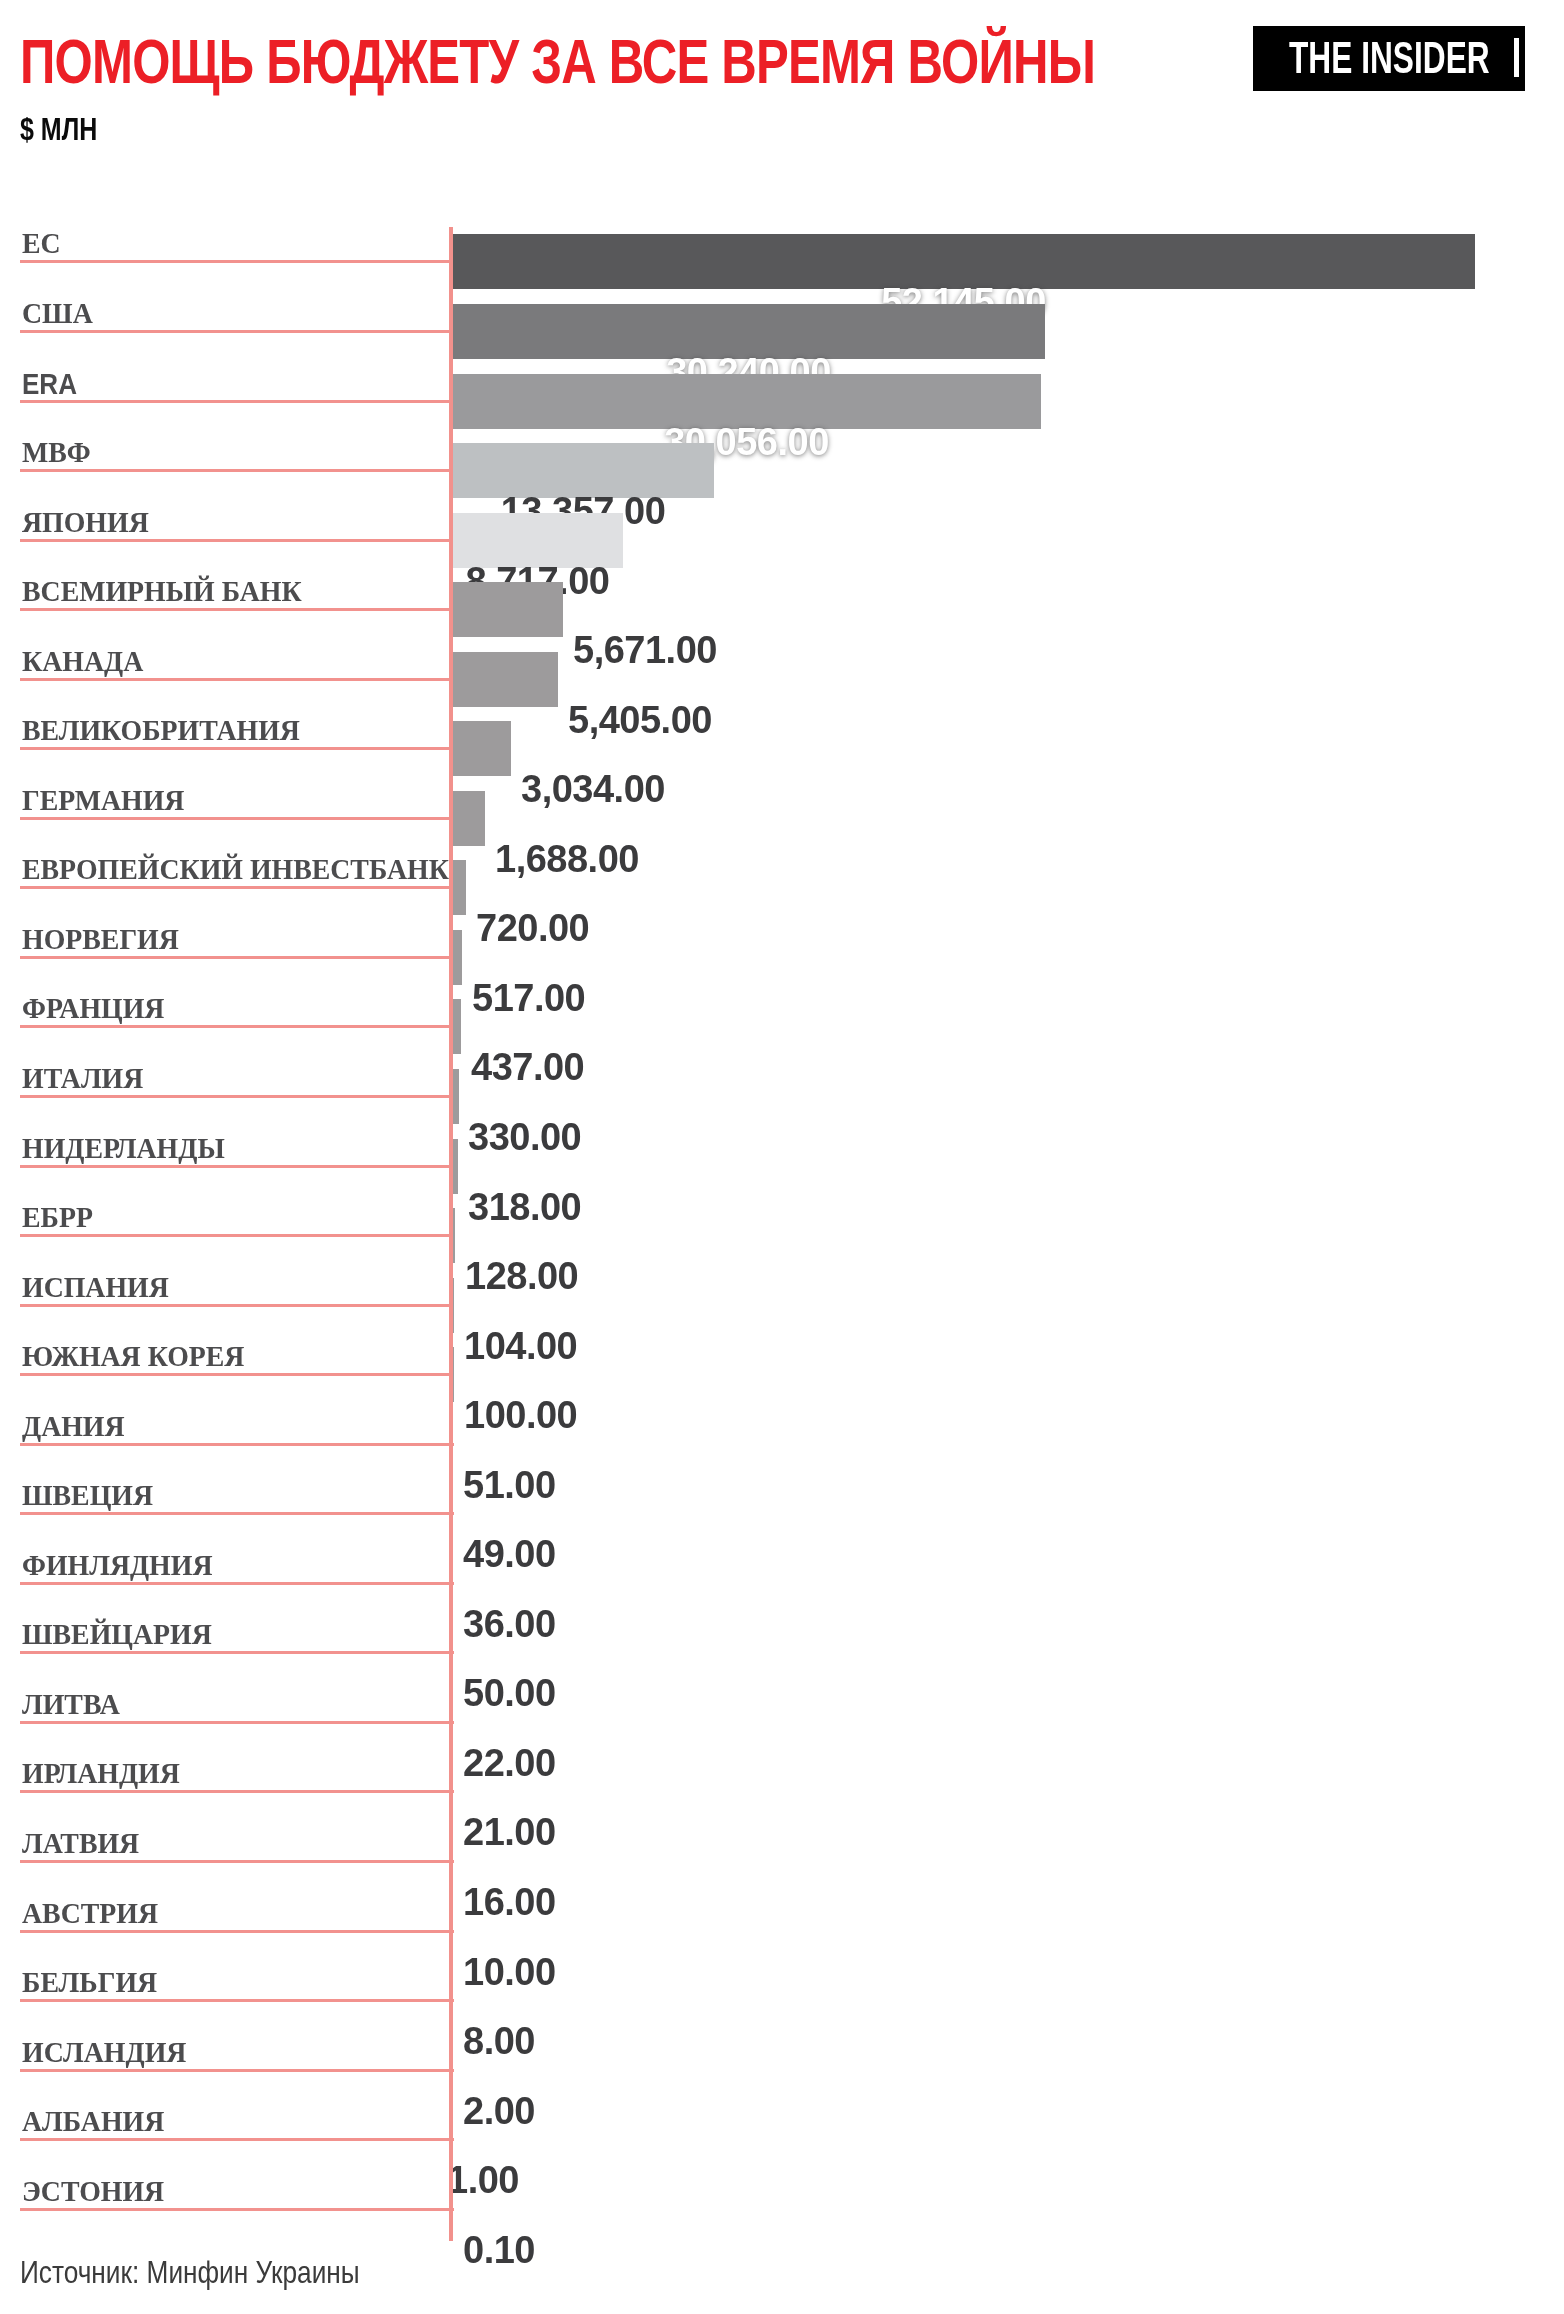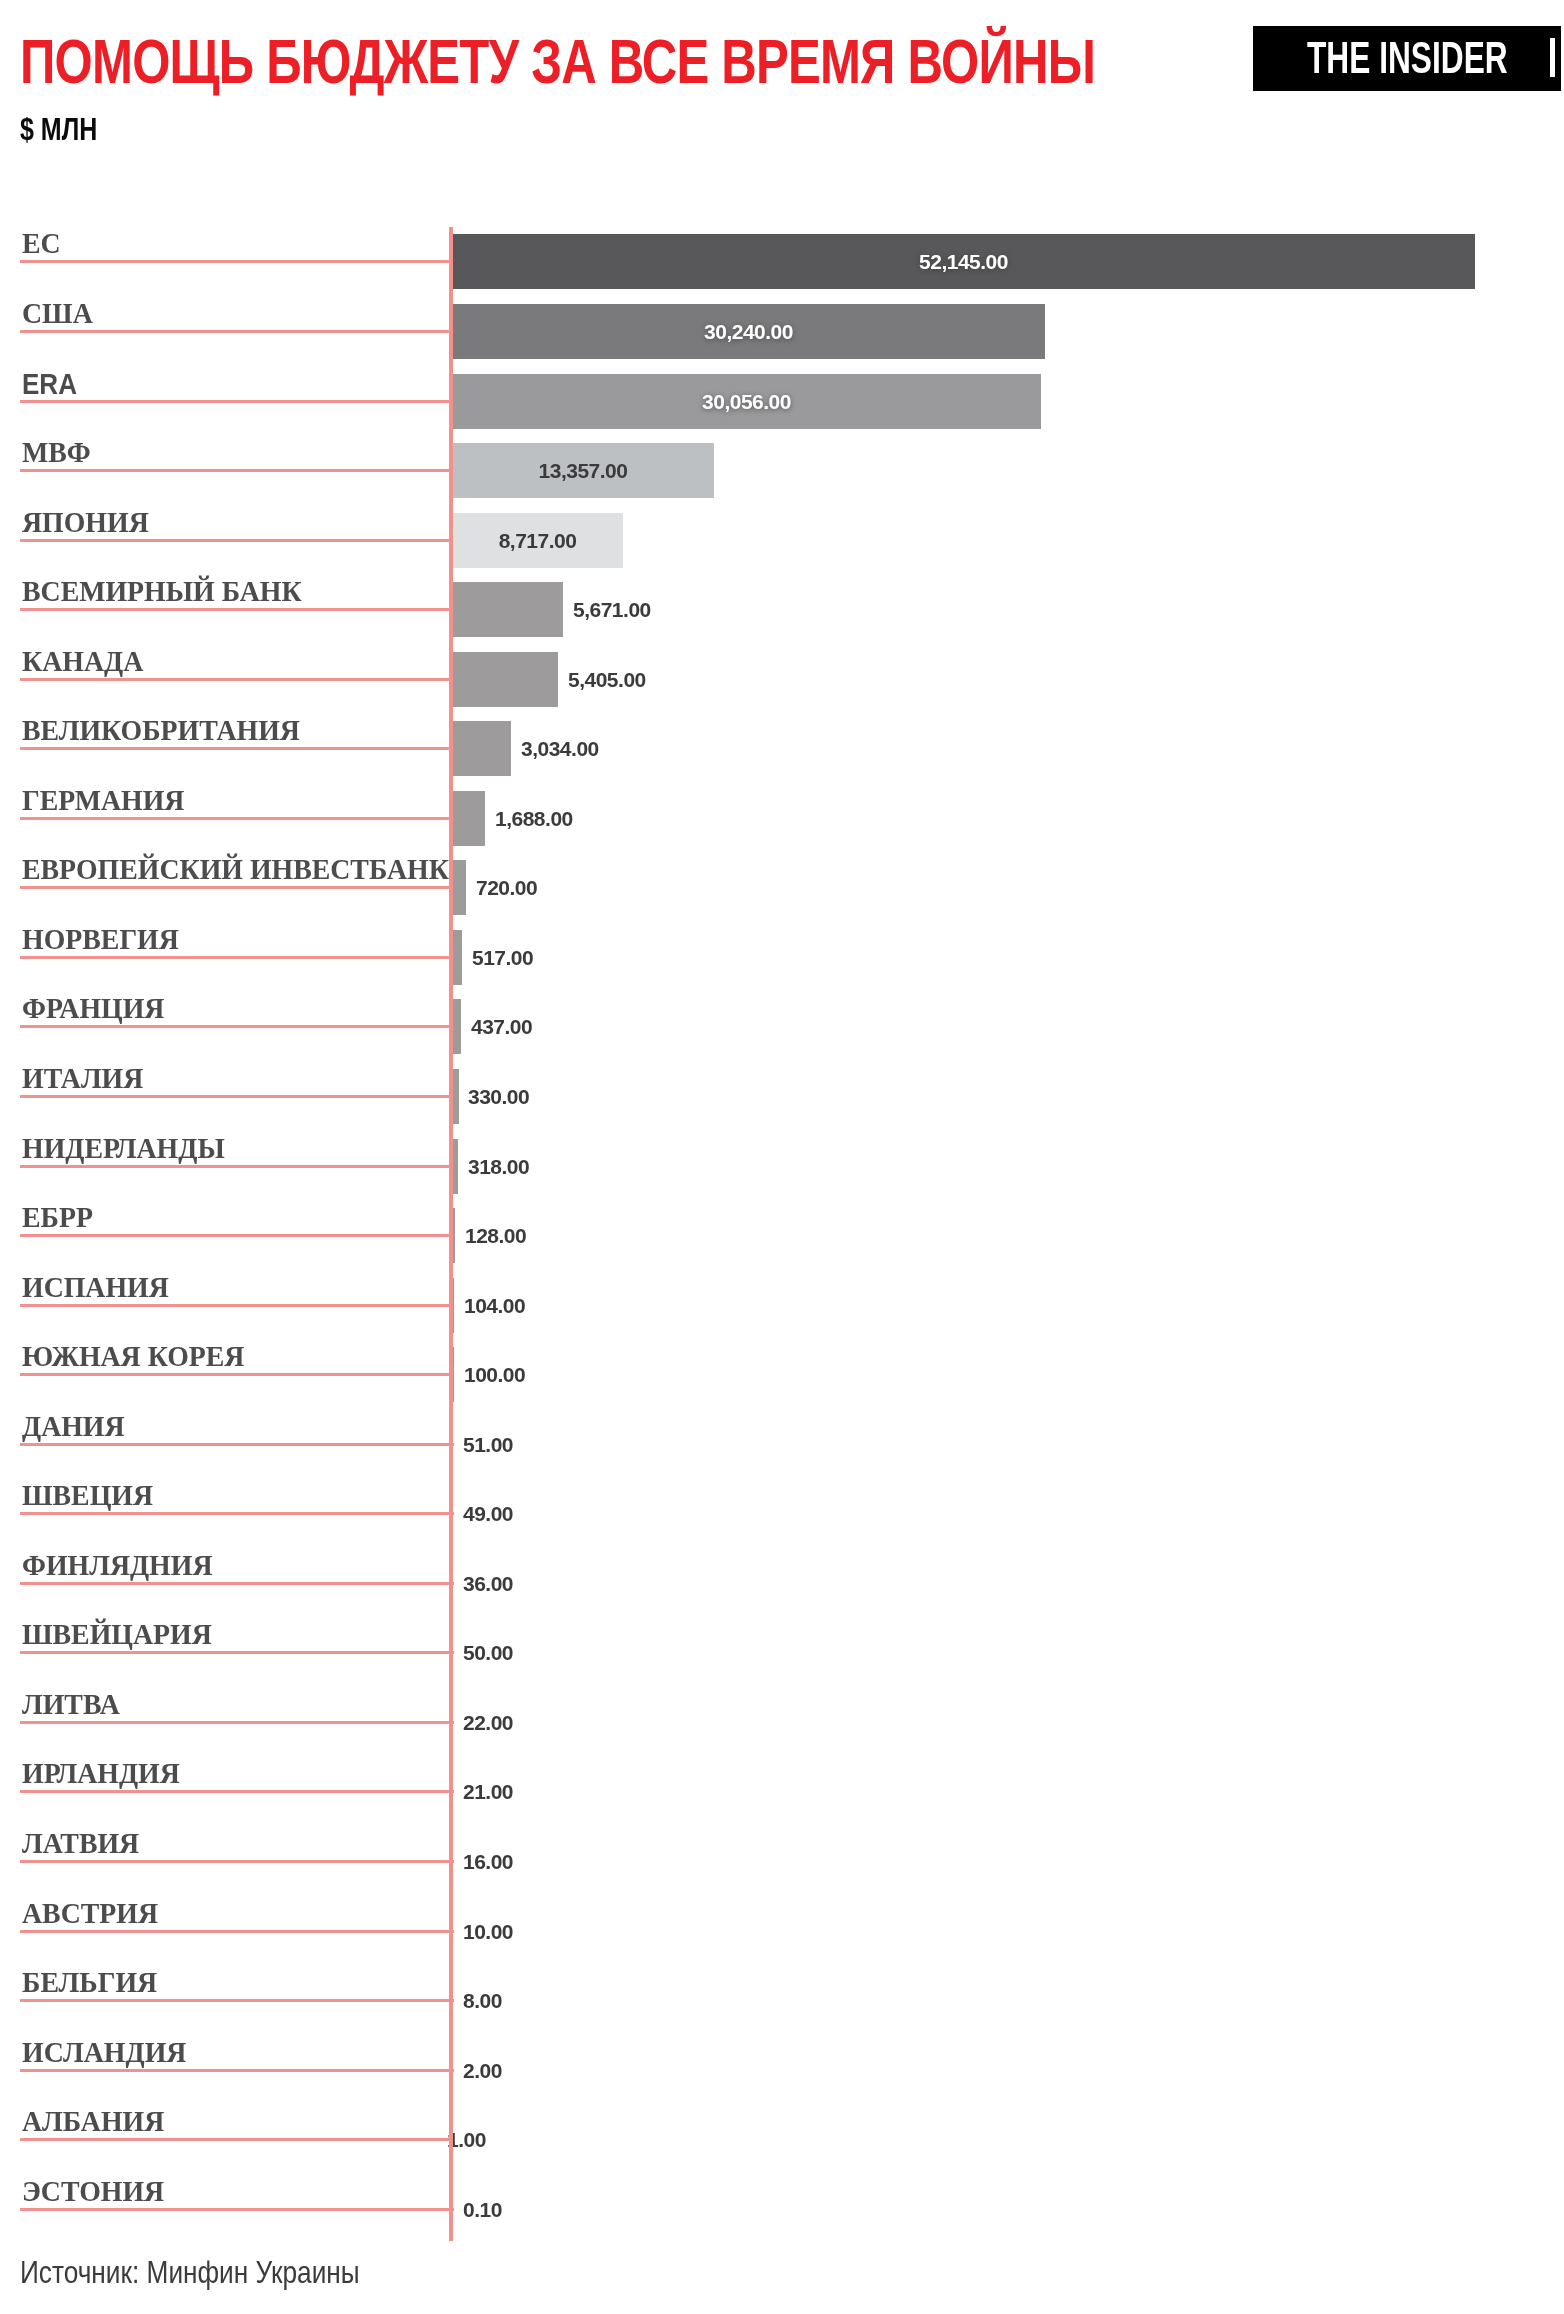--- a/index.html
+++ b/index.html
@@ -13,21 +13,21 @@
     color:#ec1f26;white-space:nowrap;
     transform:scaleX(0.78);transform-origin:left top;
     letter-spacing:-1px;
   }
   .subtitle{
     position:absolute;left:19.7px;top:114px;
     font-size:30.5px;font-weight:700;line-height:1;color:#0b0b0b;
     transform:scaleX(0.82);transform-origin:left top;white-space:nowrap;
   }
   .logo{
-    position:absolute;left:1253px;top:25.6px;width:308px;height:65px;
+    position:absolute;left:1253px;top:25.6px;width:272px;height:65px;
     background:#000;display:flex;align-items:center;justify-content:center;
   }
   .logo-text{
     color:#fff;font-size:44px;font-weight:700;line-height:1;white-space:nowrap;
     transform:scaleX(0.72);transform-origin:center center;letter-spacing:0px;
   }
   .logo-cursor{
     position:absolute;right:5.9px;top:12.8px;width:4.9px;height:39px;background:#fff;
   }
   #chart{position:absolute;left:0;top:0;width:1564px;height:2315px;}
@@ -45,22 +45,22 @@
     display:flex;align-items:flex-end;
     font-family:"Liberation Serif",serif;font-weight:700;font-size:29.6px;
     line-height:1.05;color:#4c4c4e;white-space:nowrap;
     transform:scaleX(0.94);transform-origin:left bottom;z-index:3;
   }
   .cat-label.sans{
     font-family:"Liberation Sans",sans-serif;transform:scaleX(0.88);
   }
   .bar{position:absolute;top:0;height:55px;z-index:3;}
   .val{
-    font-size:21px;letter-spacing:-0.5px;white-space:nowrap;
-    line-height:55px;color:#3b3b3d;
+    font-size:38px;letter-spacing:-0.5px;white-space:nowrap;
+    line-height:55px;color:#3b3b3d;margin-top:41px;
   }
   .val.inside{
     position:absolute;left:0;top:0;width:100%;text-align:center;font-weight:700;
   }
   .val.white{
     color:#ffffff;text-shadow:0 1px 4.9px rgba(50,50,50,0.65);
   }
   .val.outside{
     position:absolute;top:0;font-weight:600;z-index:3;
   }

